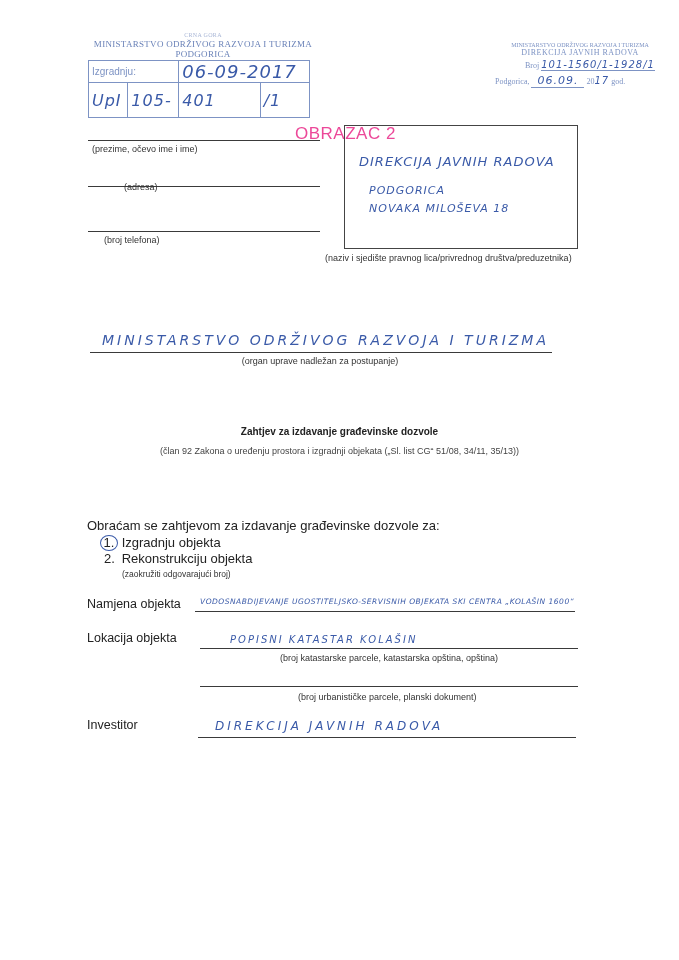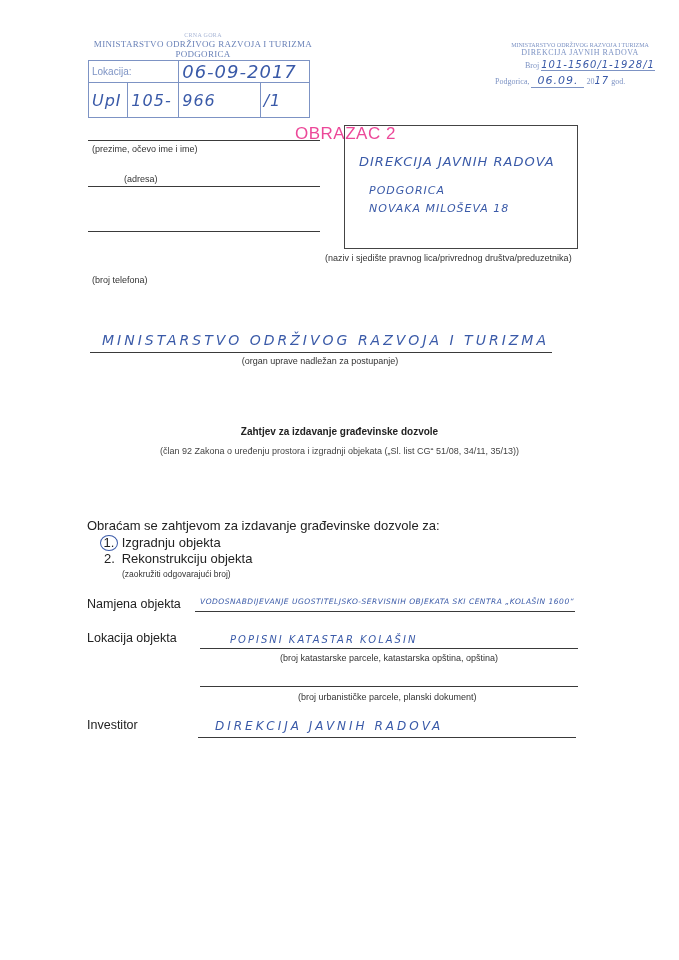--- a/index.html
+++ b/index.html
@@ -140,27 +140,27 @@
 <body>
 
 <div class="abs stamp-left">
   <div class="stamp-head small">CRNA GORA</div>
   <div class="stamp-head">MINISTARSTVO ODRŽIVOG RAZVOJA I TURIZMA</div>
   <div class="stamp-head">PODGORICA</div>
 </div>
 <table class="stamp-table">
   <tbody>
       <tr>
-    <td colspan="2">Lokacija:</td>
+    <td colspan="2">Izgradnju:</td>
     <td colspan="2"><span class="hw" style="font-size:18px;">06-09-2017</span></td>
   </tr>
   <tr>
     <td class="big"><span class="hw" style="font-size:16px;">UpI</span></td>
     <td class="big"><span class="hw" style="font-size:16px;">105-</span></td>
-    <td class="big"><span class="hw" style="font-size:16px;">966</span></td>
+    <td class="big"><span class="hw" style="font-size:16px;">401</span></td>
     <td class="big"><span class="hw" style="font-size:16px;">/1</span></td>
   </tr>
 </tbody>
   </table>
 
 <div class="abs stamp-right">
   <div class="l1">MINISTARSTVO ODRŽIVOG RAZVOJA I TURIZMA</div>
   <div class="l2">DIREKCIJA JAVNIH RADOVA</div>
   <div style="font-size:8px; margin-top:2px; white-space:nowrap; padding-left:30px;">
     <span>Broj</span>
@@ -173,24 +173,24 @@
     <span>god.</span>
   </div>
 </div>
 
 <div class="abs obrazac">OBRAZAC 2</div>
 
 <div class="line" style="left:88px; top:140px; width:232px;"></div>
 <div class="caption" style="left:92px; top:144px;">(prezime, očevo ime i ime)</div>
 
 <div class="line" style="left:88px; top:186px; width:232px;"></div>
-<div class="caption" style="left:92px; top:174px;padding-left:32px;">(adresa)</div>
+<div class="caption" style="left:92px; top:182px;padding-left:32px;">(adresa)</div>
 
 <div class="line" style="left:88px; top:231px; width:232px;"></div>
-<div class="caption" style="left:92px; top:235px;margin-top:40px;">(broj telefona)</div>
+<div class="caption" style="left:104px; top:235px;">(broj telefona)</div>
 
 <div class="abs addr-box">
   <div class="hw" style="left:14px; top:28px; font-size:13px;">DIREKCIJA JAVNIH RADOVA</div>
   <div class="hw" style="left:24px; top:58px; font-size:11px;">PODGORICA</div>
   <div class="hw" style="left:24px; top:76px; font-size:11px;">NOVAKA MILOŠEVA 18</div>
 </div>
 <div class="caption" style="left:325px; top:253px;">(naziv i sjedište pravnog lica/privrednog društva/preduzetnika)</div>
 
 <div class="abs hw" style="left:102px; top:332px; font-size:14px; white-space:nowrap; letter-spacing:3px;">MINISTARSTVO ODRŽIVOG RAZVOJA I TURIZMA</div>
 <div class="line" style="left:90px; top:352px; width:462px;"></div>

